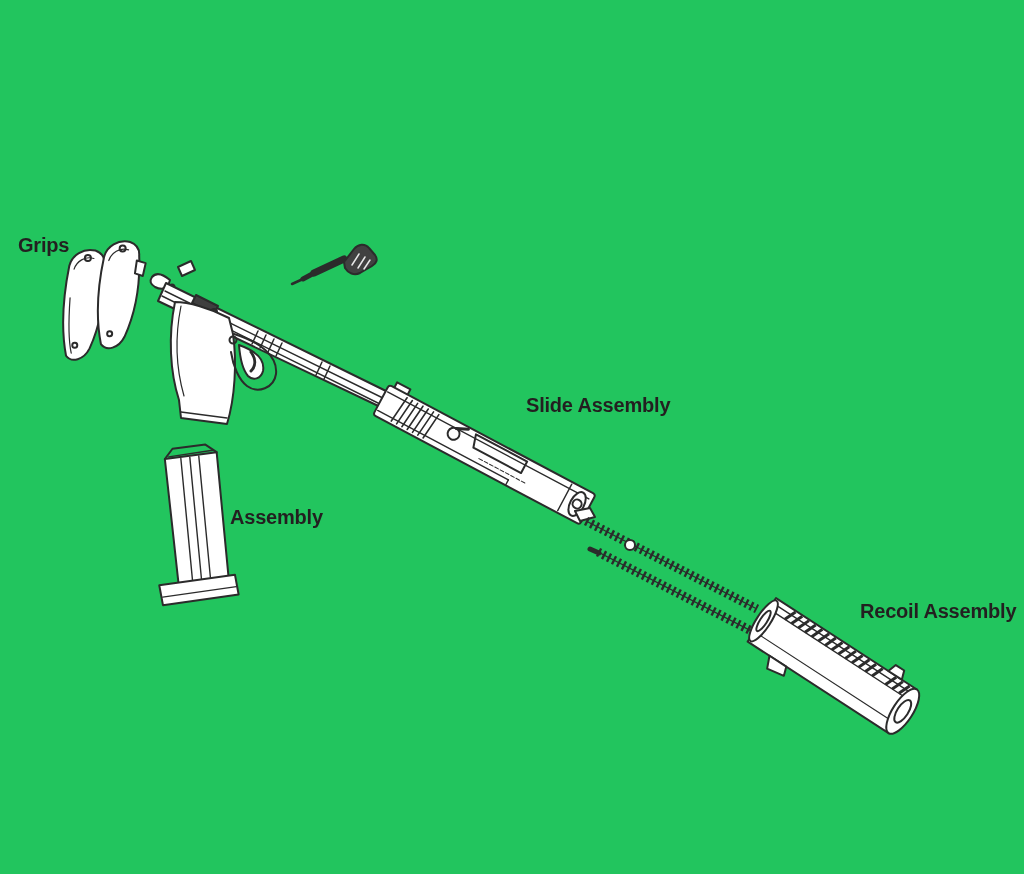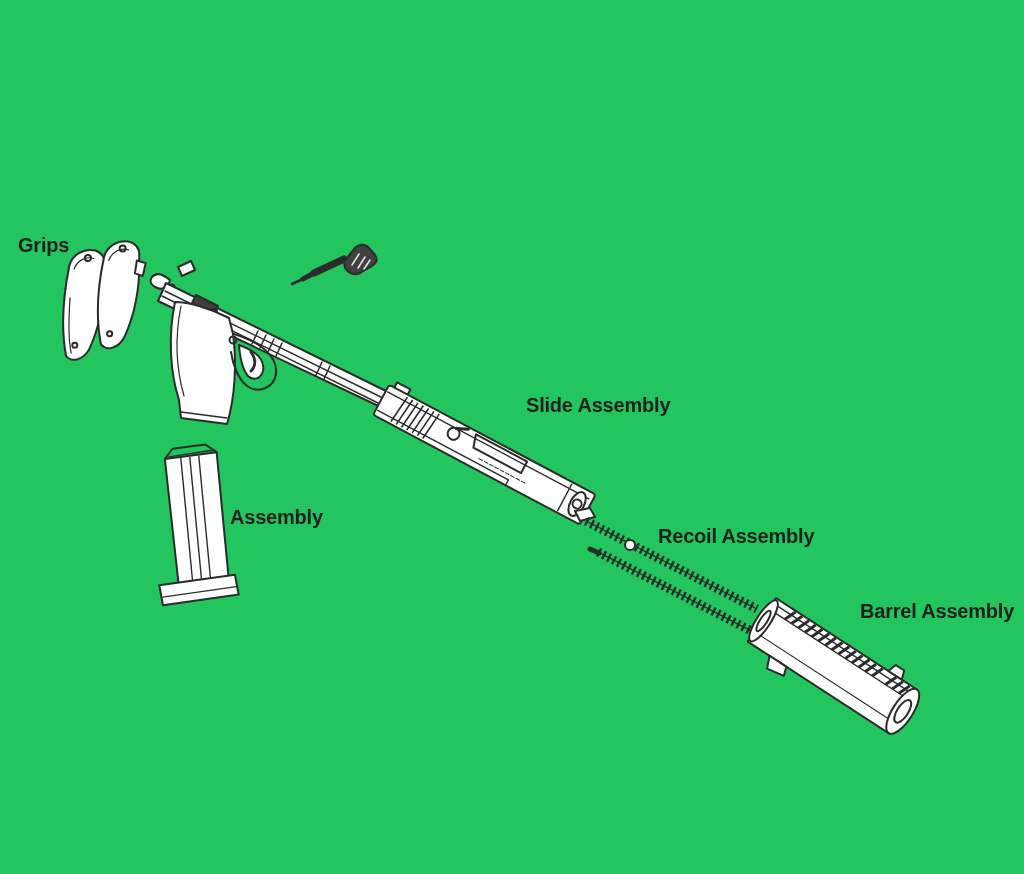--- a/index.html
+++ b/index.html
@@ -166,16 +166,15 @@
         <ellipse cx="168" cy="26" rx="10" ry="26" fill="#ffffff"></ellipse>
         <ellipse cx="168" cy="26" rx="5.5" ry="13"></ellipse>
       </g>
 
     </g>
   </svg>
 
   <div class="part-label" style="left:18px;  top:234px;">Grips</div>
   <div class="part-label" style="left:498px; top:394px;margin-left:28px;">Slide Assembly</div>
   <div class="part-label" style="left:230px; top:506px;">Assembly</div>
-  <div class="part-label" style="left:658px; top:525px;">Recoil Assembly</div>
-  <div class="part-label" style="left:860px; top:600px;">Barrel Assembly</div>
+  <div class="part-label" style="left:860px; top:600px;">Recoil Assembly</div>
 
 </div>
 
 </body></html>

